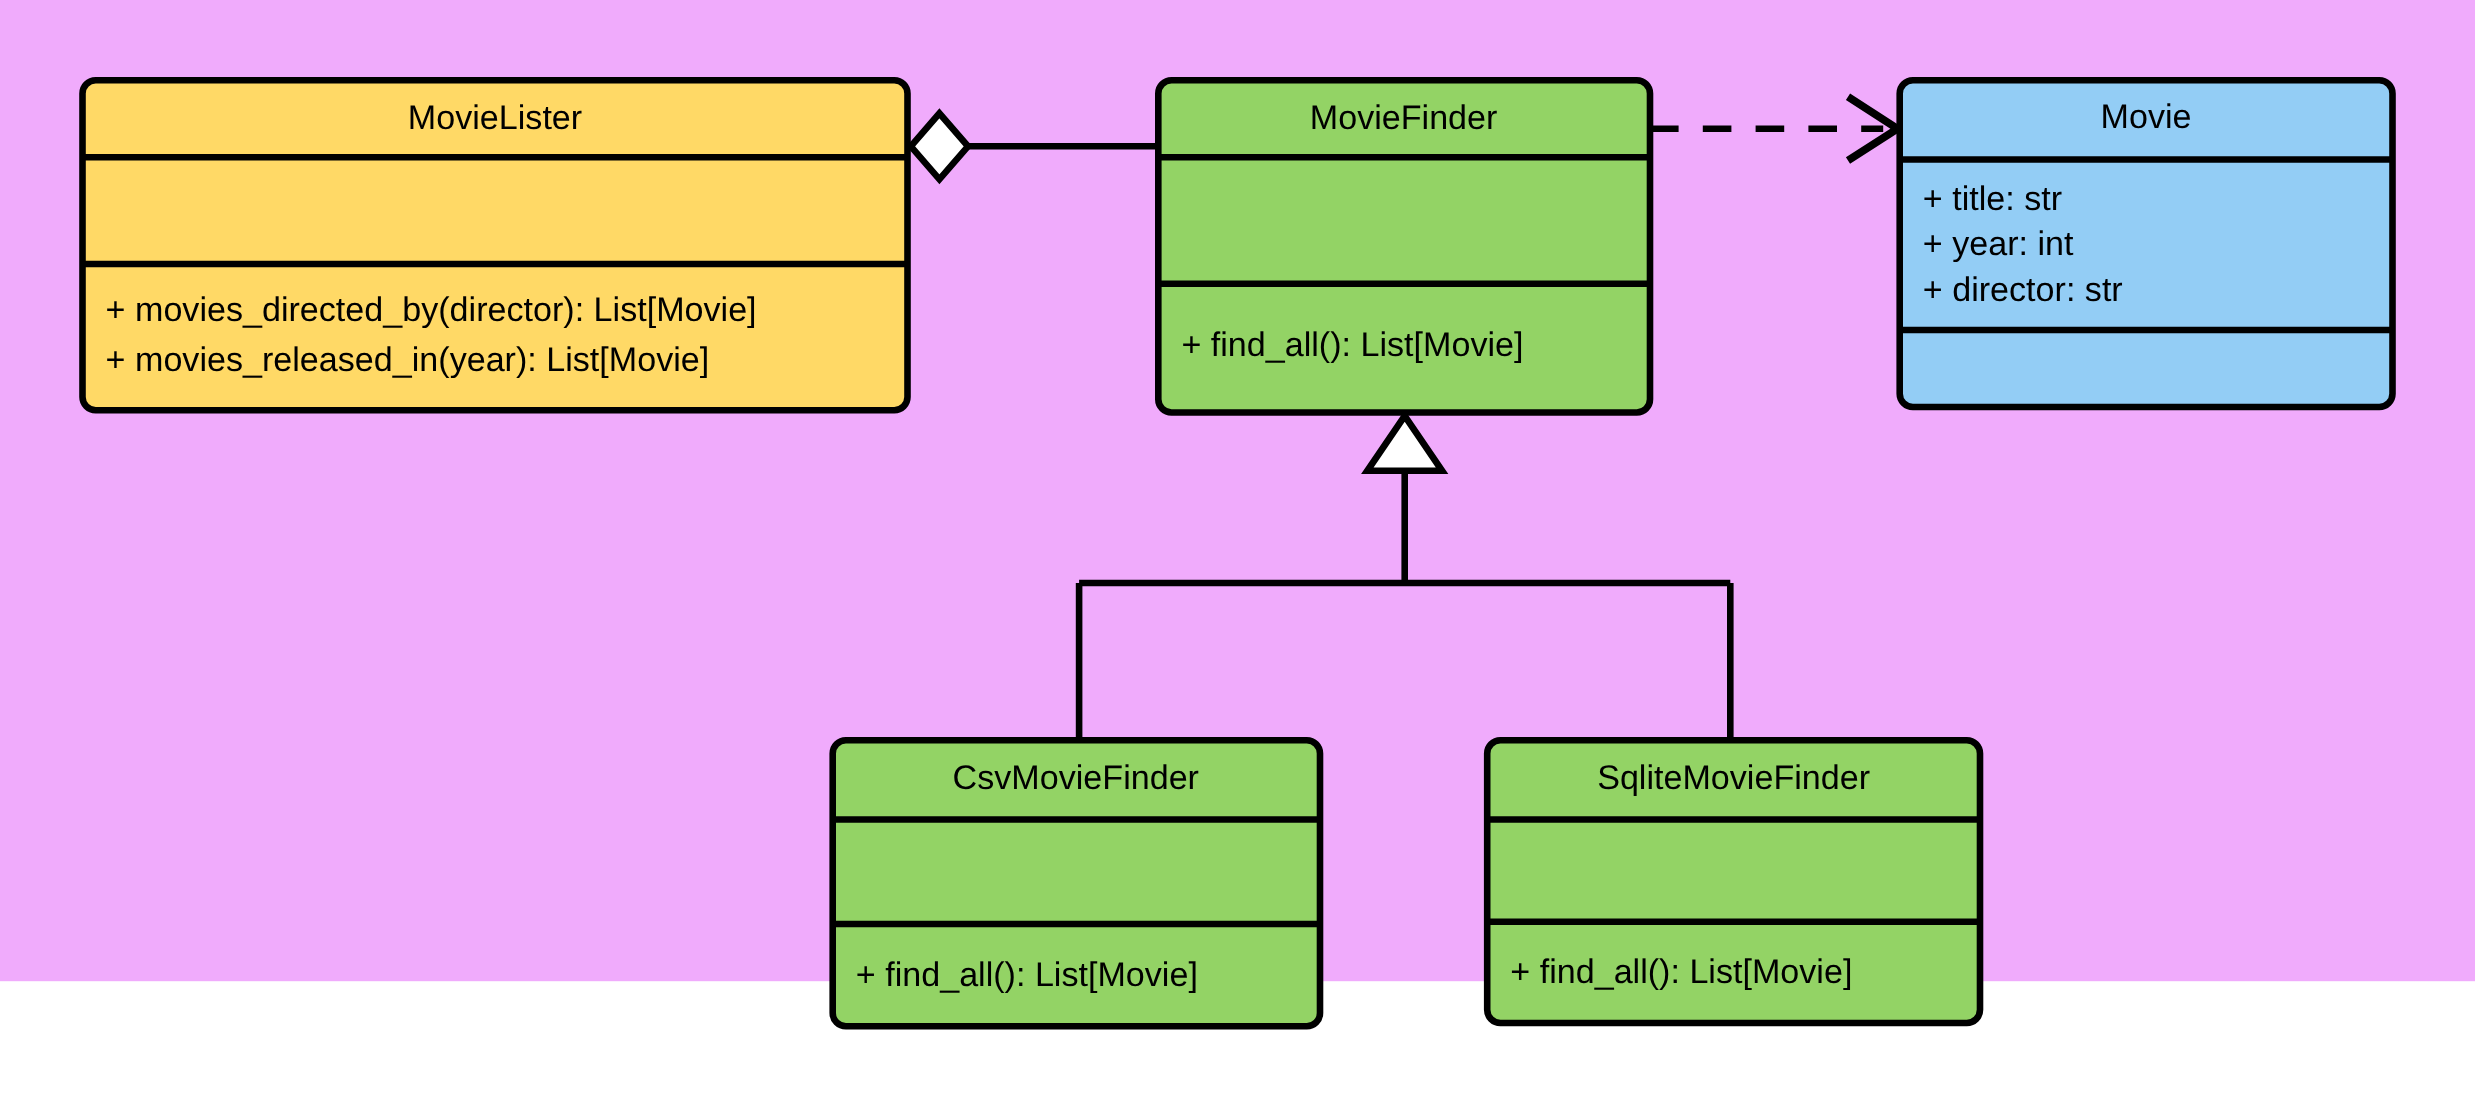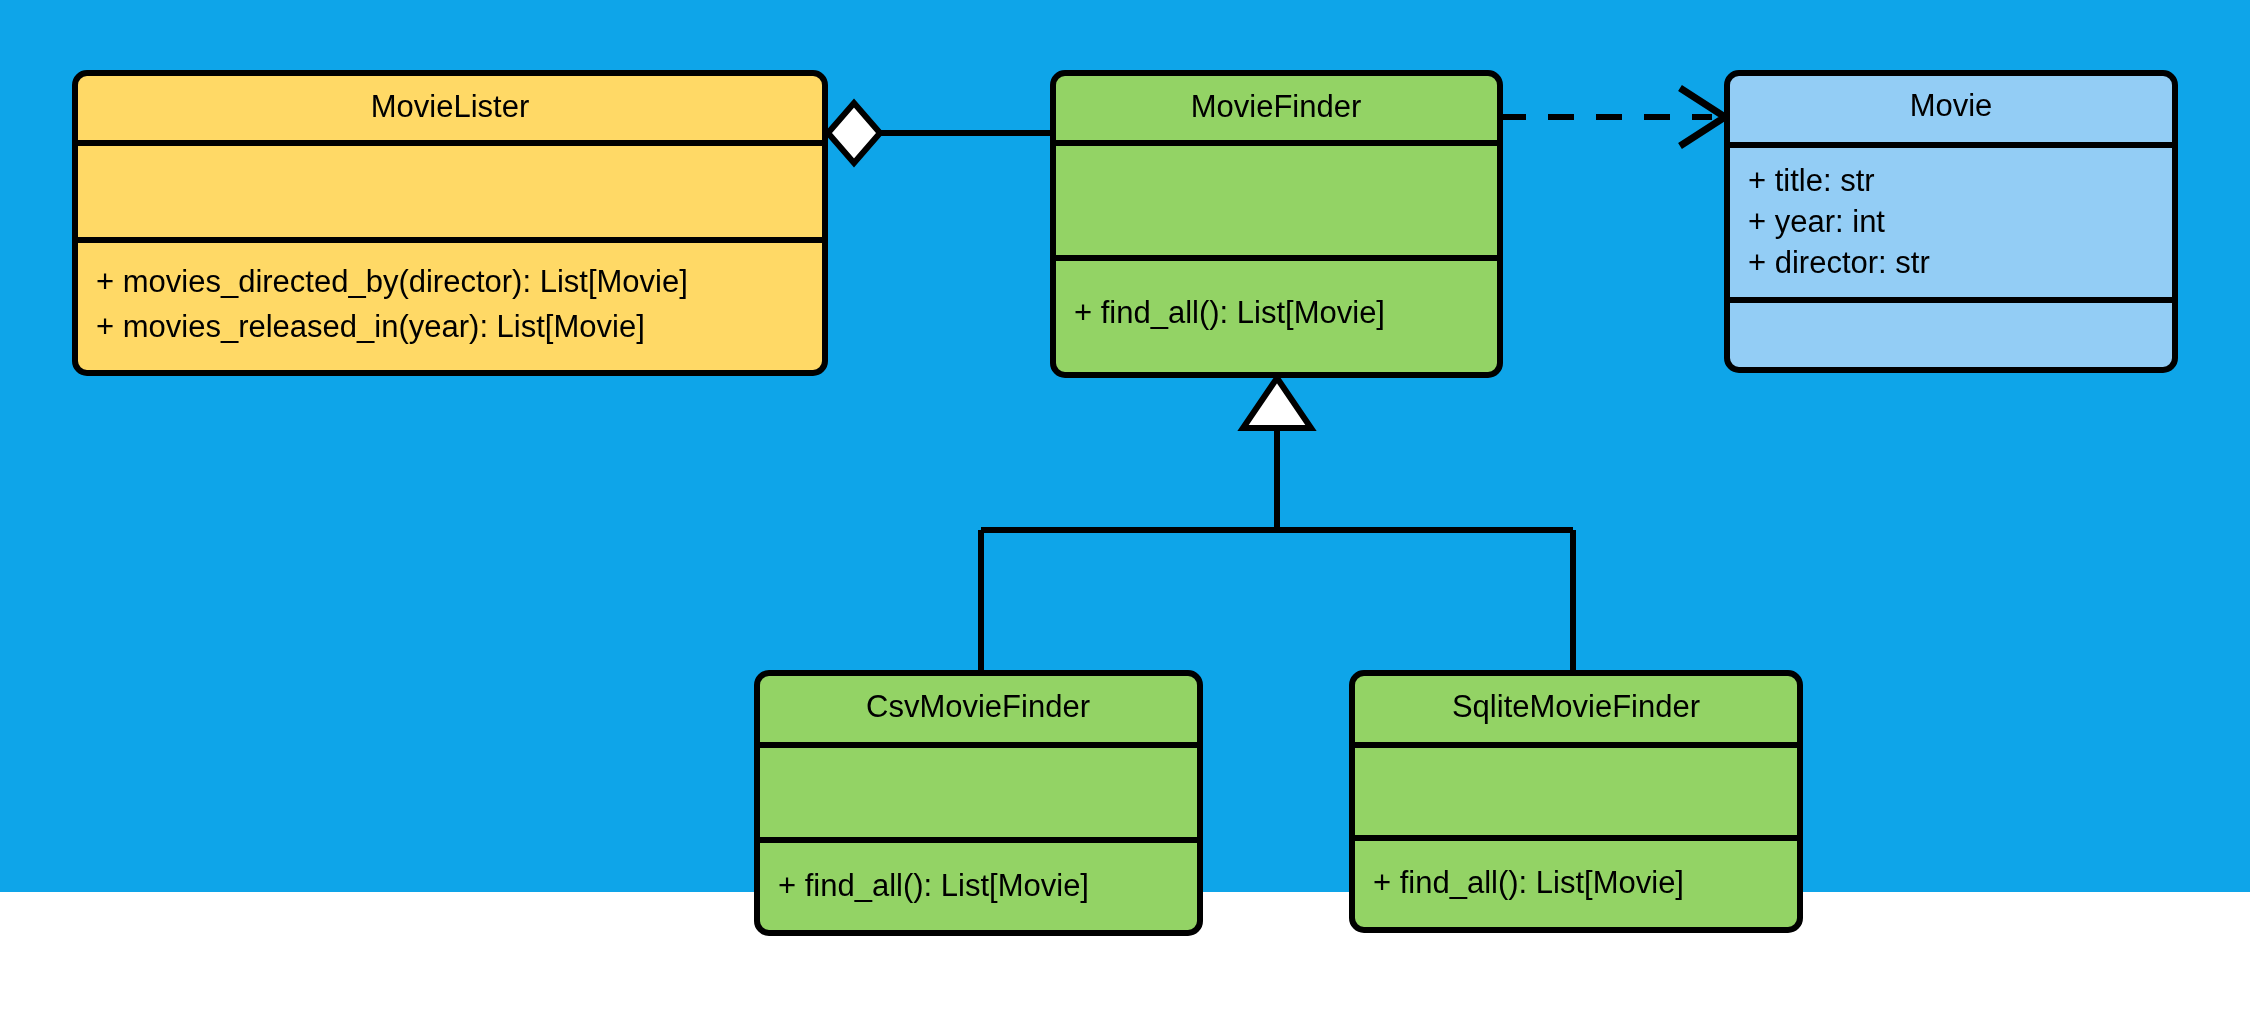--- a/index.html
+++ b/index.html
@@ -11,21 +11,21 @@
   body {
     width: 2250px;
     height: 1011px;
     font-family: "Liberation Sans", sans-serif;
     overflow: hidden;
   }
   #diagram-root {
     position: relative;
     width: 2250px;
     height: 892px;
-    background: #0ea5e9;
+    background: #f0abfc;
   }
   svg.uml-canvas {
     display: block;
     width: 2250px;
     height: 1011px;
   }
   .cls-box {
     stroke: #000000;
     stroke-width: 6;
   }

